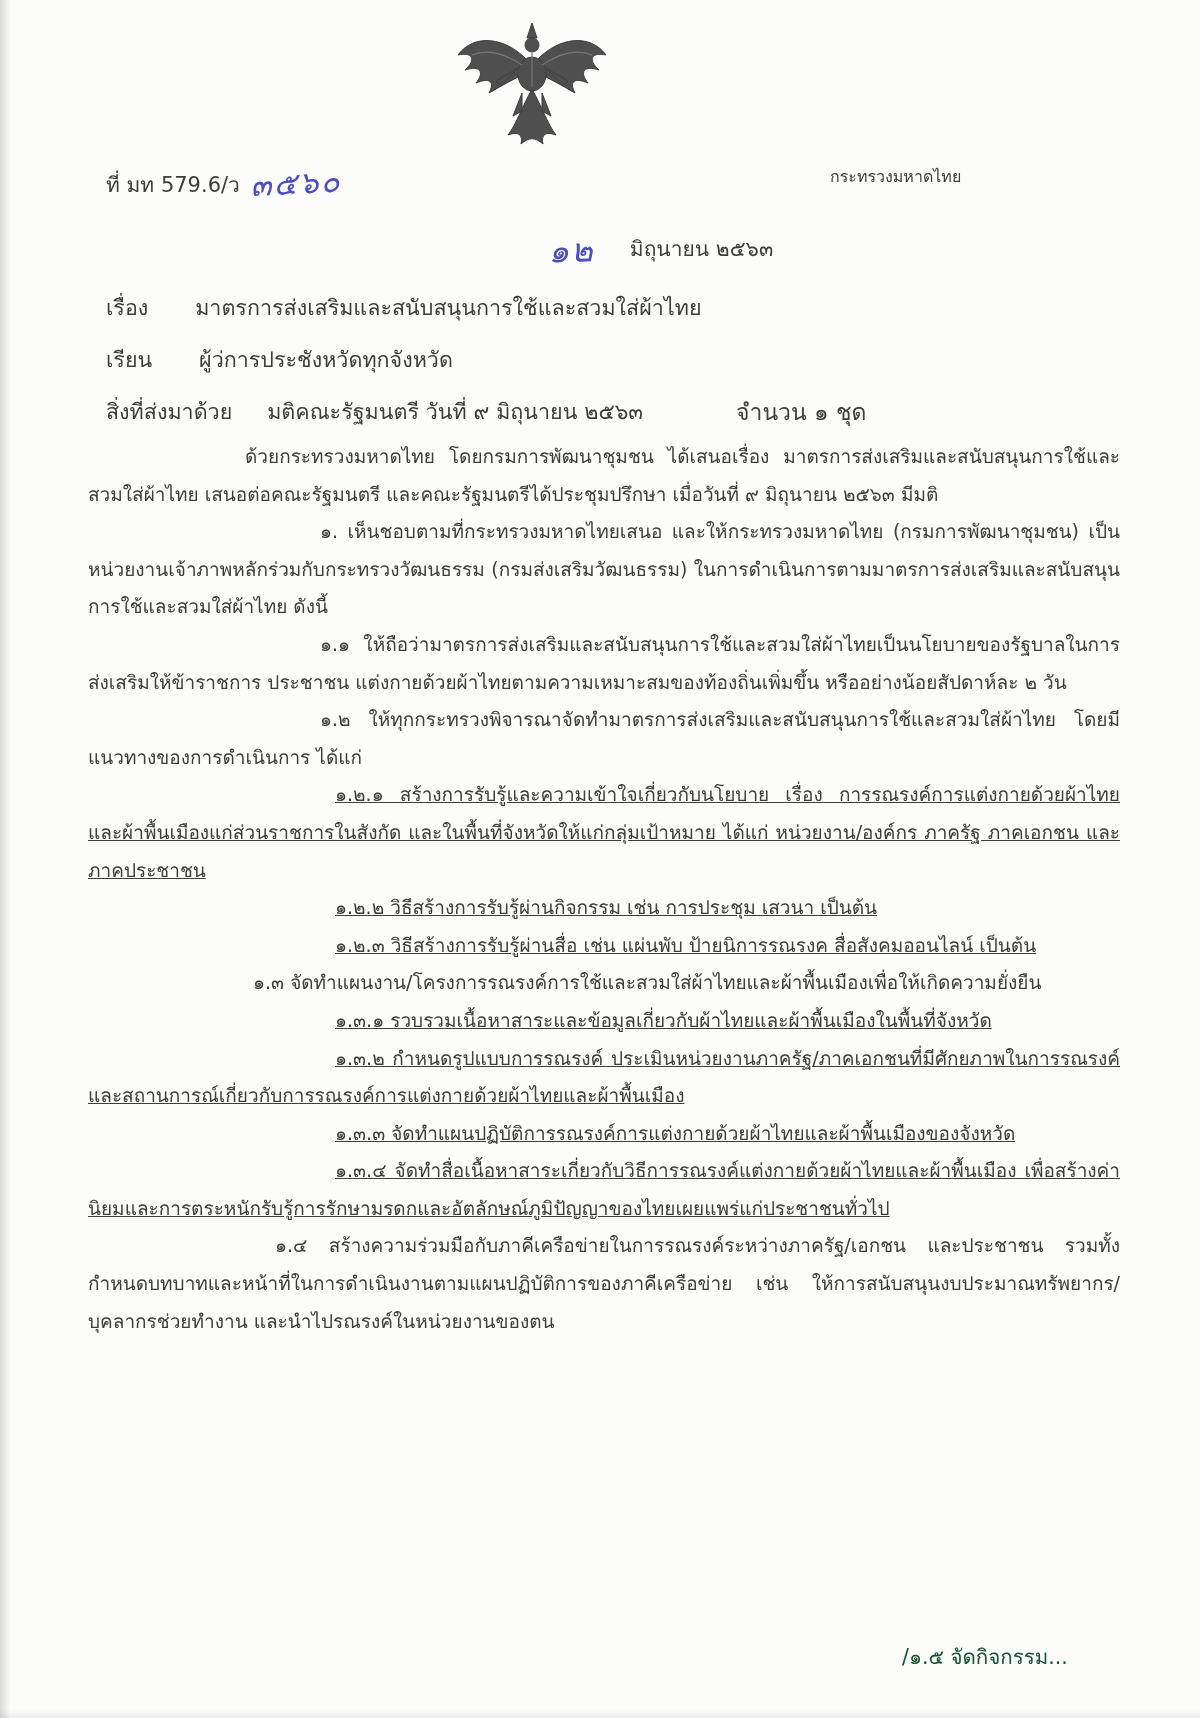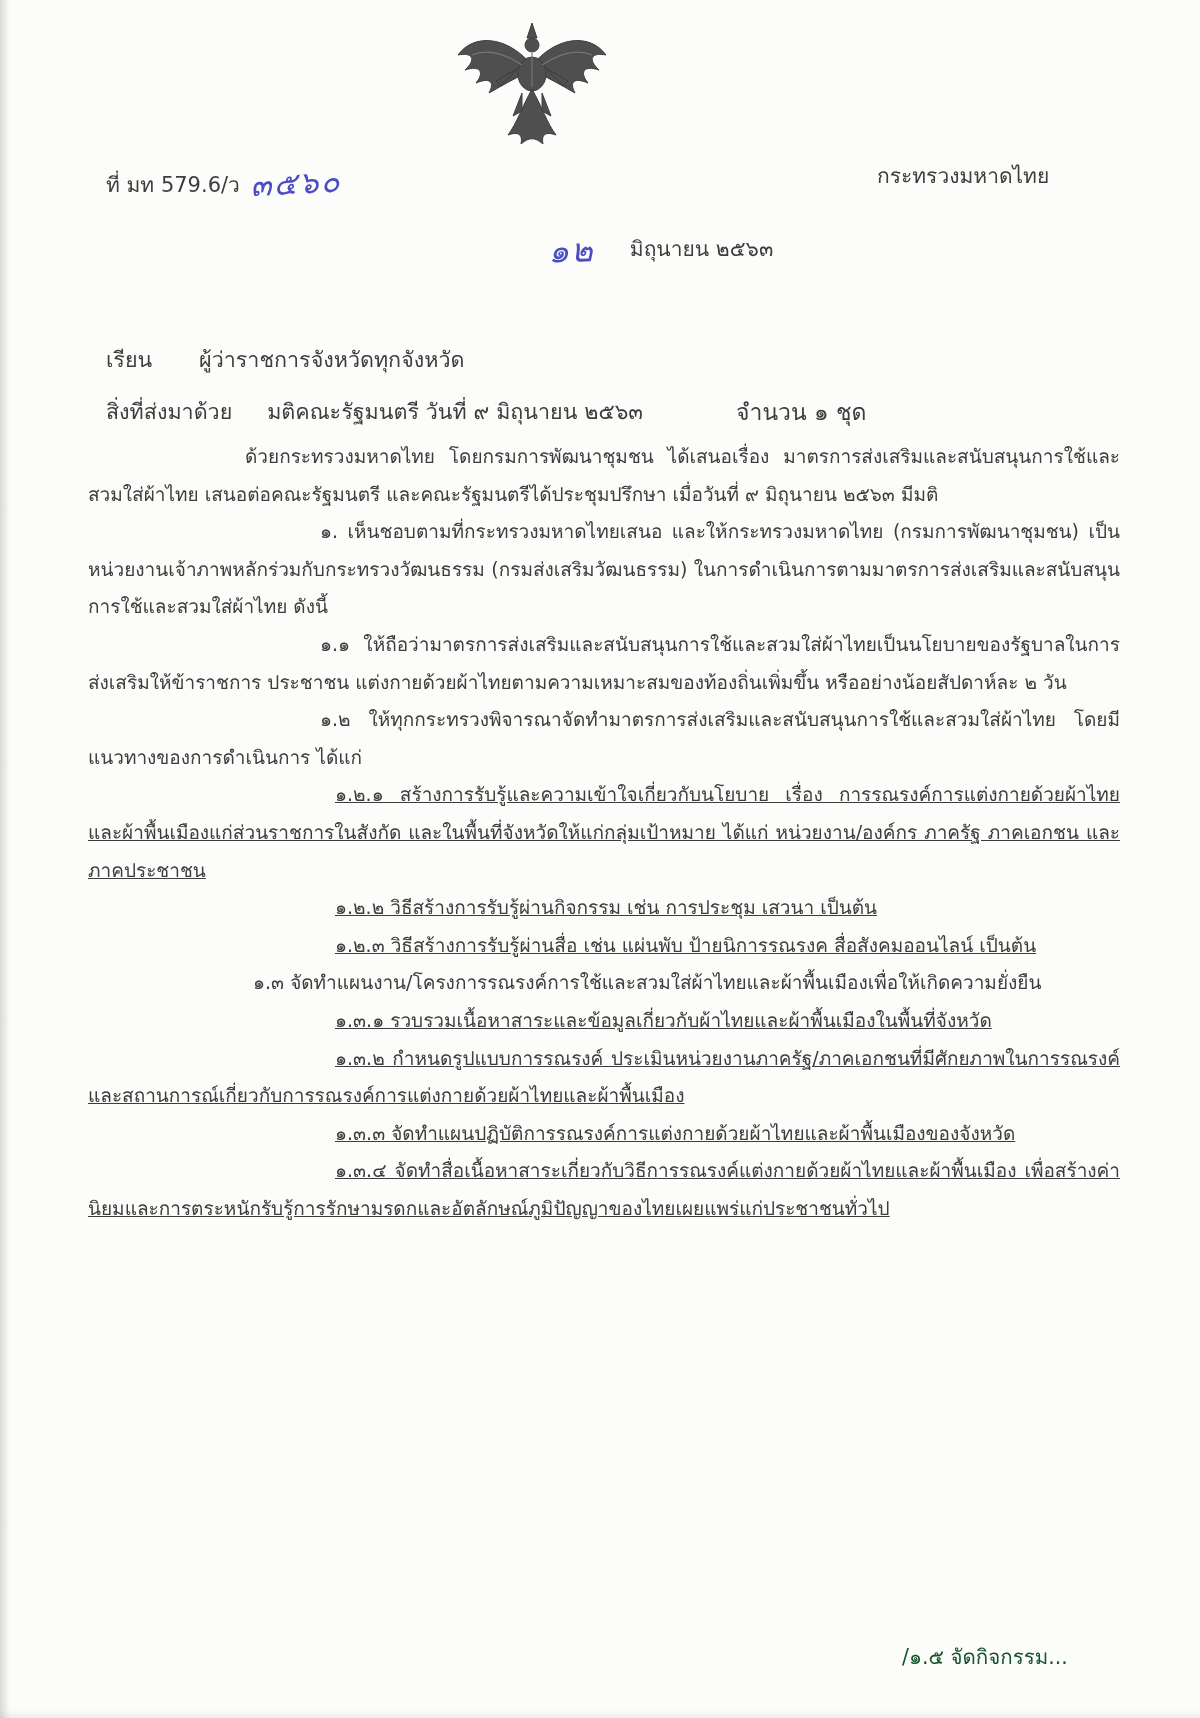--- a/index.html
+++ b/index.html
@@ -33,21 +33,21 @@
     letter-spacing:2px;
   }
   .ref-hand {
     display:inline-block;
     font-size:31px;
     margin-left:10px;
     transform:rotate(-3deg) translateY(2px);
   }
   .ministry-block {
     position:absolute; left:830px; top:156px;
-    font-size:21px; line-height:41px; white-space:nowrap;margin-left:47px;
+    font-size:16px; line-height:41px; white-space:nowrap;
   }
   .date-line {
     position:absolute; left:548px; top:224px; white-space:nowrap;
   }
   .date-hand {
     display:inline-block;
     font-size:33px;
     transform:rotate(-2deg);
   }
   .date-print {
@@ -116,24 +116,28 @@
 
   <div class="ministry-block">
     <div>กระทรวงมหาดไทย</div>
   </div>
 
   <div class="date-line">
     <span class="handwritten date-hand">๑๒</span>
     <span class="date-print">มิถุนายน ๒๕๖๓</span>
   </div>
 
+  <div class="hrow row-subject">
+    <span class="label">เรื่อง</span>
+    <span class="value">มาตรการส่งเสริมและสนับสนุนการใช้และสวมใส่ผ้าไทย</span>
+  </div>
 
   <div class="hrow row-to">
     <span class="label">เรียน</span>
-    <span class="value">ผู้ว่าราชการจังหวัดทุกจังหวัด</span>
+    <span class="value">ผู้ว่การประชังหวัดทุกจังหวัด</span>
   </div>
 
   <div class="hrow row-attach">
     <span class="label">สิ่งที่ส่งมาด้วย</span>
     <span class="value">มติคณะรัฐมนตรี วันที่ ๙ มิถุนายน ๒๕๖๓</span>
   </div>
   <div class="attach-count">จำนวน ๑ ชุด</div>
 
   <div class="body-text">
       <p class="para indent-a">ด้วยกระทรวงมหาดไทย โดยกรมการพัฒนาชุมชน ได้เสนอเรื่อง มาตรการส่งเสริมและสนับสนุนการใช้และสวมใส่ผ้าไทย เสนอต่อคณะรัฐมนตรี และคณะรัฐมนตรีได้ประชุมปรึกษา เมื่อวันที่ ๙ มิถุนายน ๒๕๖๓ มีมติ</p>
@@ -141,17 +145,18 @@
       <p class="para indent-b">๑.๑ ให้ถือว่ามาตรการส่งเสริมและสนับสนุนการใช้และสวมใส่ผ้าไทยเป็นนโยบายของรัฐบาลในการส่งเสริมให้ข้าราชการ ประชาชน แต่งกายด้วยผ้าไทยตามความเหมาะสมของท้องถิ่นเพิ่มขึ้น หรืออย่างน้อยสัปดาห์ละ ๒ วัน</p>
       <p class="para indent-b">๑.๒ ให้ทุกกระทรวงพิจารณาจัดทำมาตรการส่งเสริมและสนับสนุนการใช้และสวมใส่ผ้าไทย โดยมีแนวทางของการดำเนินการ ได้แก่</p>
       <p class="para indent-c">๑.๒.๑ สร้างการรับรู้และความเข้าใจเกี่ยวกับนโยบาย เรื่อง การรณรงค์การแต่งกายด้วยผ้าไทยและผ้าพื้นเมืองแก่ส่วนราชการในสังกัด และในพื้นที่จังหวัดให้แก่กลุ่มเป้าหมาย ได้แก่ หน่วยงาน/องค์กร ภาครัฐ ภาคเอกชน และภาคประชาชน</p>
       <p class="para indent-c">๑.๒.๒ วิธีสร้างการรับรู้ผ่านกิจกรรม เช่น การประชุม เสวนา เป็นต้น</p>
       <p class="para indent-c">๑.๒.๓ วิธีสร้างการรับรู้ผ่านสื่อ เช่น แผ่นพับ ป้ายนิการรณรงค สื่อสังคมออนไลน์ เป็นต้น</p>
       <p class="para indent-d">๑.๓ จัดทำแผนงาน/โครงการรณรงค์การใช้และสวมใส่ผ้าไทยและผ้าพื้นเมืองเพื่อให้เกิดความยั่งยืน</p>
       <p class="para indent-c">๑.๓.๑ รวบรวมเนื้อหาสาระและข้อมูลเกี่ยวกับผ้าไทยและผ้าพื้นเมืองในพื้นที่จังหวัด</p>
       <p class="para indent-c">๑.๓.๒ กำหนดรูปแบบการรณรงค์ ประเมินหน่วยงานภาครัฐ/ภาคเอกชนที่มีศักยภาพในการรณรงค์ และสถานการณ์เกี่ยวกับการรณรงค์การแต่งกายด้วยผ้าไทยและผ้าพื้นเมือง</p>
       <p class="para indent-c">๑.๓.๓ จัดทำแผนปฏิบัติการรณรงค์การแต่งกายด้วยผ้าไทยและผ้าพื้นเมืองของจังหวัด</p>
       <p class="para indent-c">๑.๓.๔ จัดทำสื่อเนื้อหาสาระเกี่ยวกับวิธีการรณรงค์แต่งกายด้วยผ้าไทยและผ้าพื้นเมือง เพื่อสร้างค่านิยมและการตระหนักรับรู้การรักษามรดกและอัตลักษณ์ภูมิปัญญาของไทยเผยแพร่แก่ประชาชนทั่วไป</p>
+      <p class="para indent-e">๑.๔ สร้างความร่วมมือกับภาคีเครือข่ายในการรณรงค์ระหว่างภาครัฐ/เอกชน และประชาชน รวมทั้งกำหนดบทบาทและหน้าที่ในการดำเนินงานตามแผนปฏิบัติการของภาคีเครือข่าย เช่น ให้การสนับสนุนงบประมาณทรัพยากร/บุคลากรช่วยทำงาน และนำไปรณรงค์ในหน่วยงานของตน</p>
     </div>
 
   <div class="continuation">/๑.๕ จัดกิจกรรม...</div>
 
 </div>
 
 </body></html>

